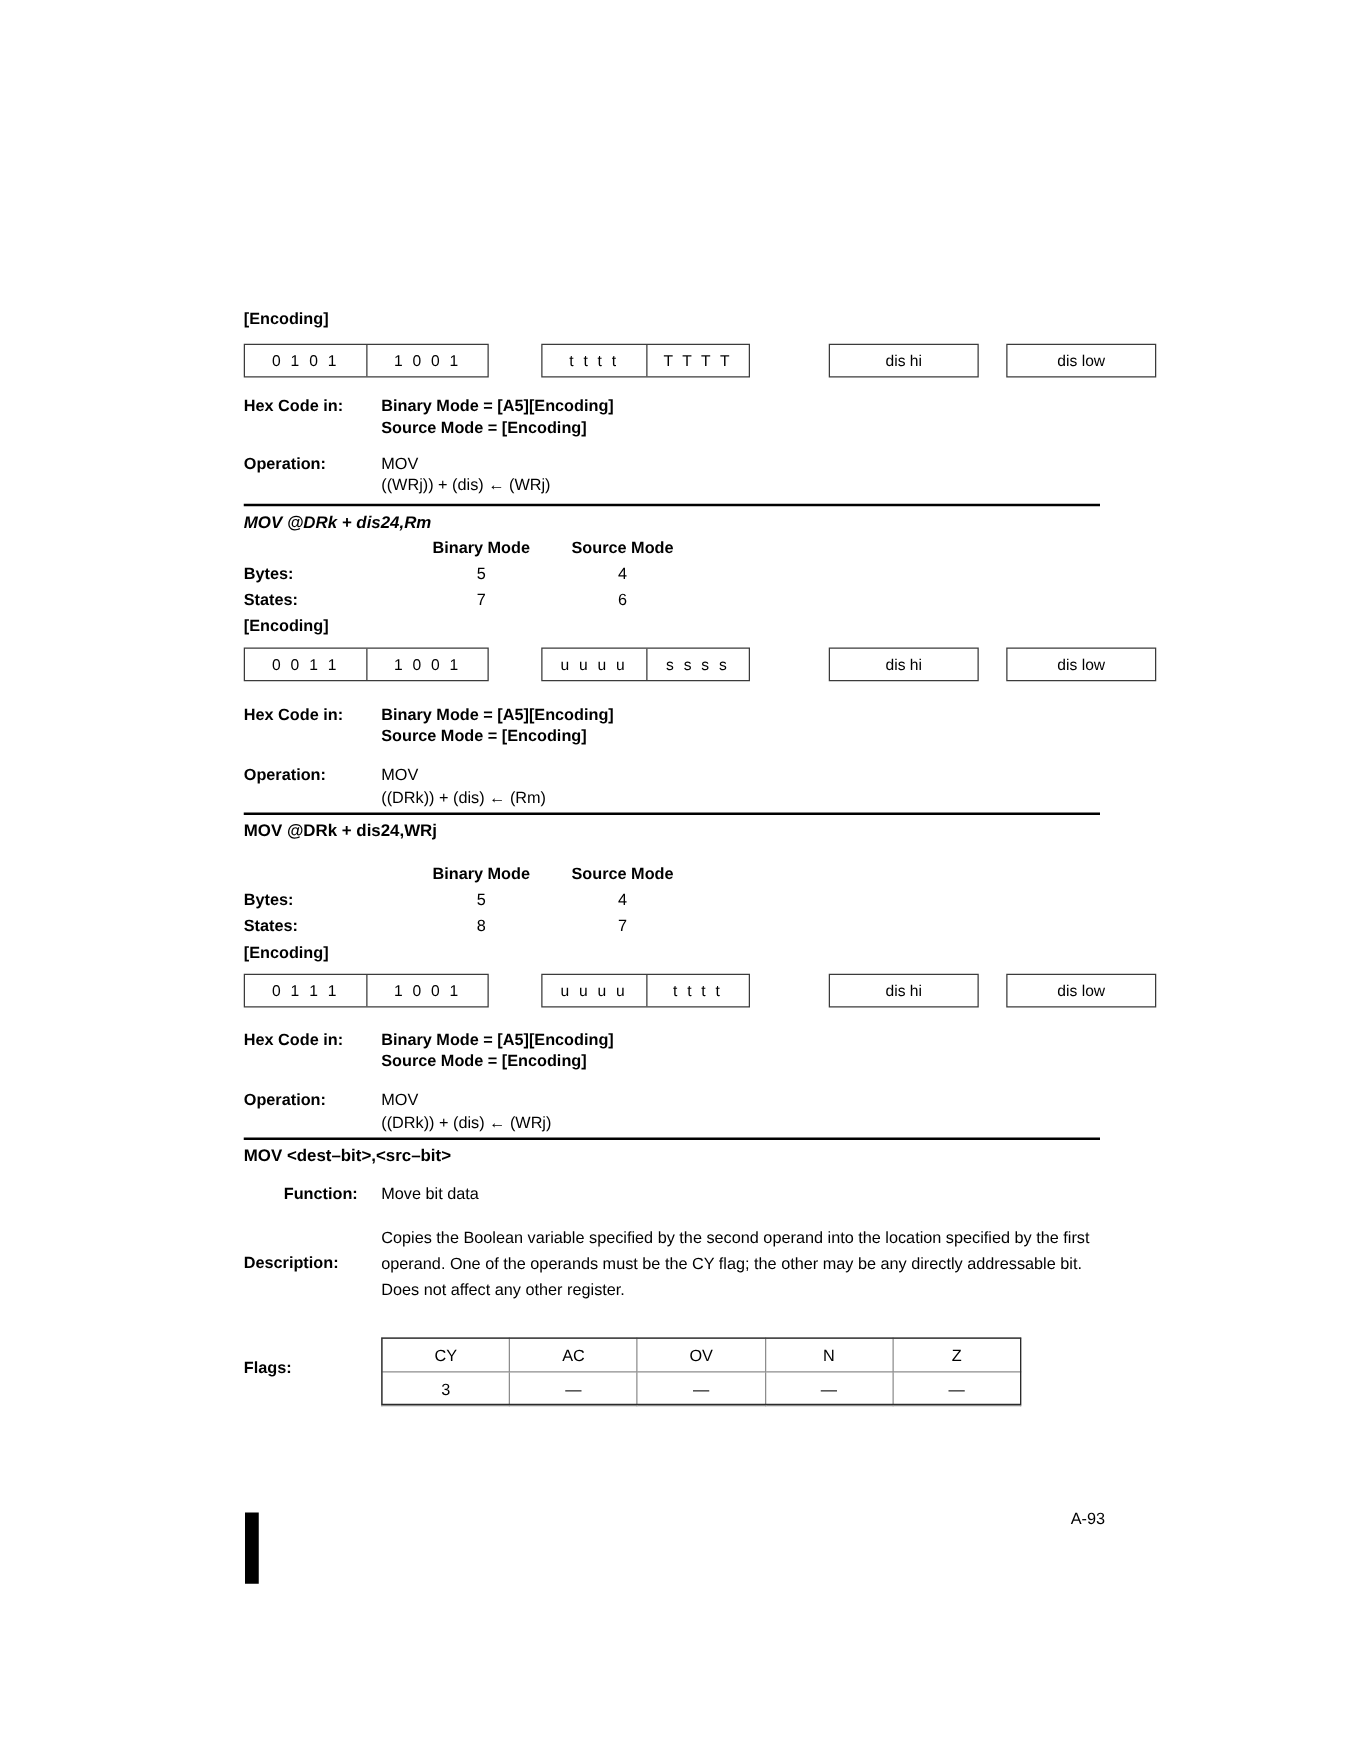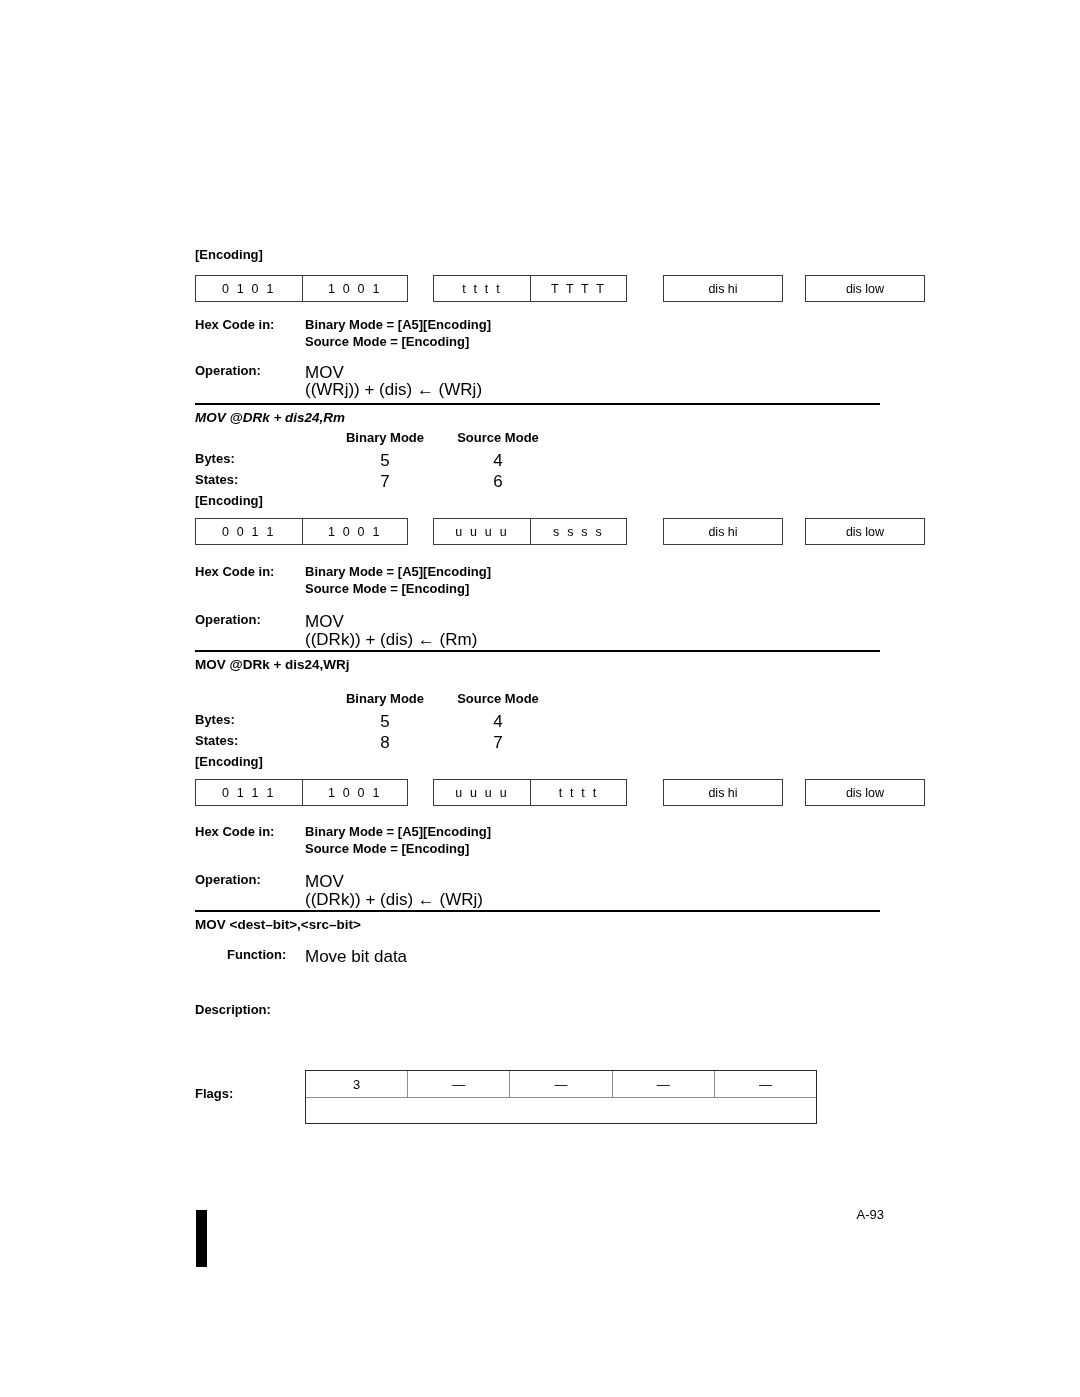--- a/index.html
+++ b/index.html
@@ -53,21 +53,21 @@
 
   
   .lbl {
     position: absolute;
     font-size: 13px;
     font-weight: bold;
     white-space: nowrap;
   }
   .val {
     position: absolute;
-    font-size: 17px;
+    font-size: 13px;
     font-weight: normal;
     white-space: nowrap;
   }
   .bold-head {
     position: absolute;
     font-size: 13.5px;
     font-weight: bold;
     white-space: nowrap;
   }
 
@@ -105,22 +105,22 @@
   }
   .enc-cell.split {
     border-left: 1.4px solid #3b3b3b;
     text-align: center;
   }
   .enc-cell.plain {
     letter-spacing: 0px;
   }
 
   
-  .g1 { left: 0px;   width: 213px; }
-  .g2 { left: 238px; width: 194px; }
+  .g1 { left: 0px;   width: 196px; }
+  .g2 { left: 238px; width: 167px; }
   .g3 { left: 468px; width: 120px; }
   .g4 { left: 610px; width: 120px; }
   .g1 .enc-cell { width: 50%; }
   .g2 .enc-cell { width: 50%; }
   .g3 .enc-cell, .g4 .enc-cell { width: 100%; }
 
   
   .col-bin  { position: absolute; width: 110px; text-align: center; }
   .col-src  { position: absolute; width: 110px; text-align: center; }
 
@@ -293,25 +293,33 @@
   <div class="val" style="left:305px; top:872px;">MOV</div>
   <div class="val" style="left:305px; top:890px;">((DRk)) + (dis) ← (WRj)</div>
 
   <div class="rule" style="top:910px;"></div>
   <div class="bold-head" style="left:195px; top:917px;">MOV &lt;dest–bit&gt;,&lt;src–bit&gt;</div>
 
   <div class="lbl" style="left:195px; top:947px;padding-left:32px;">Function:</div>
   <div class="val" style="left:305px; top:947px;">Move bit data</div>
 
   <div class="lbl" style="left:195px; top:979px;margin-top:23px;">Description:</div>
+  <div class="desc-body" style="left:305px; top:979px;">Copies the Boolean variable specified by the second operand into the location specified by the first operand. One of the operands must be the CY flag; the other may be any directly addressable bit. Does not affect any other register.</div>
 
   <div class="lbl" style="left:195px; top:1045px;margin-top:41px;">Flags:</div>
 
   <table class="flags-table">
     <tbody>
+        <tr>
+      <td>CY</td>
+      <td>AC</td>
+      <td>OV</td>
+      <td>N</td>
+      <td>Z</td>
+    </tr>
     <tr>
       <td>3</td>
       <td>—</td>
       <td>—</td>
       <td>—</td>
       <td>—</td>
     </tr>
   </tbody>
     </table>
   <div class="flags-wrap"></div>

